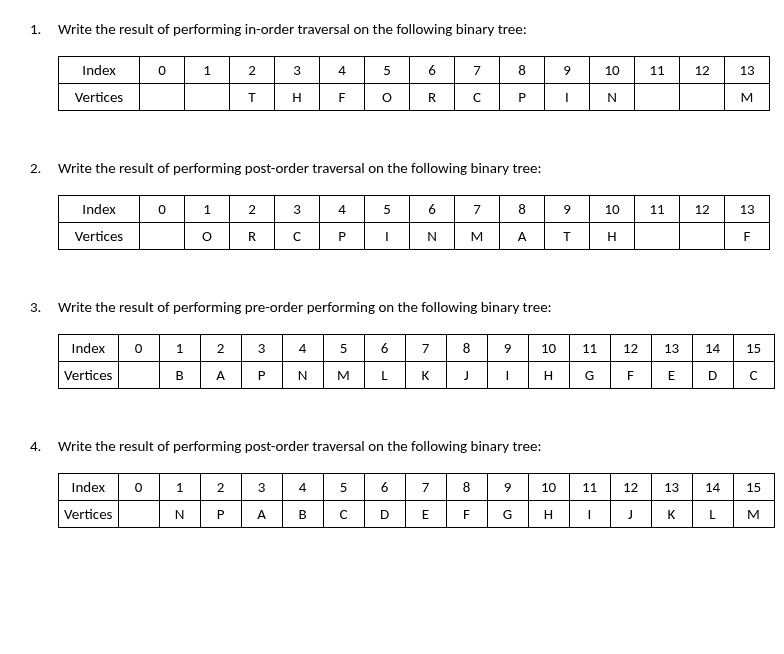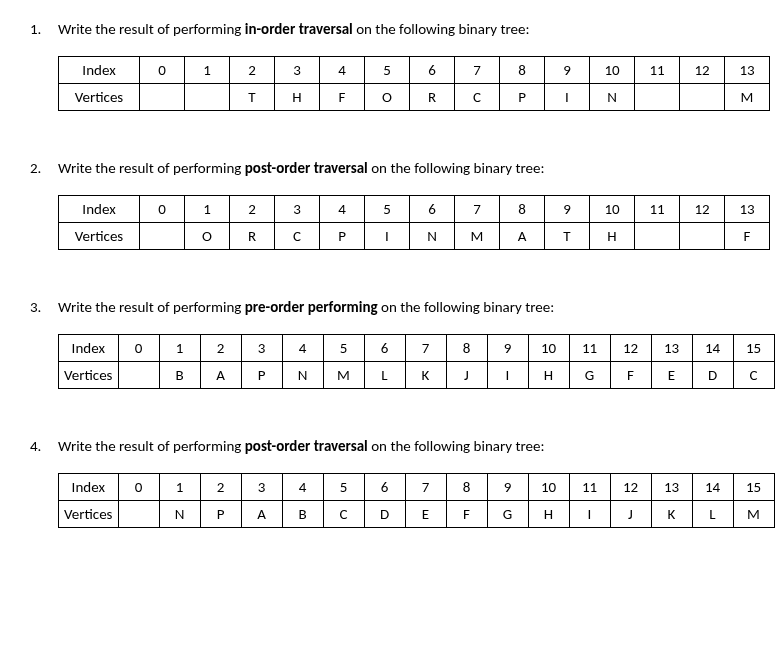--- a/index.html
+++ b/index.html
@@ -21,21 +21,21 @@
     margin-bottom: 18px;
   }
   .qnum {
     width: 28px;
     flex-shrink: 0;
   }
   .qtext {
     flex: 1;
   }
   .bold {
-    font-weight: bold;
+    font-weight: normal;
   }
   .tblwrap {
     margin-left: 28px;
   }
   table {
     border-collapse: collapse;
     padding-left: 48px;
   }
   td {
     border: 1px solid #000;

